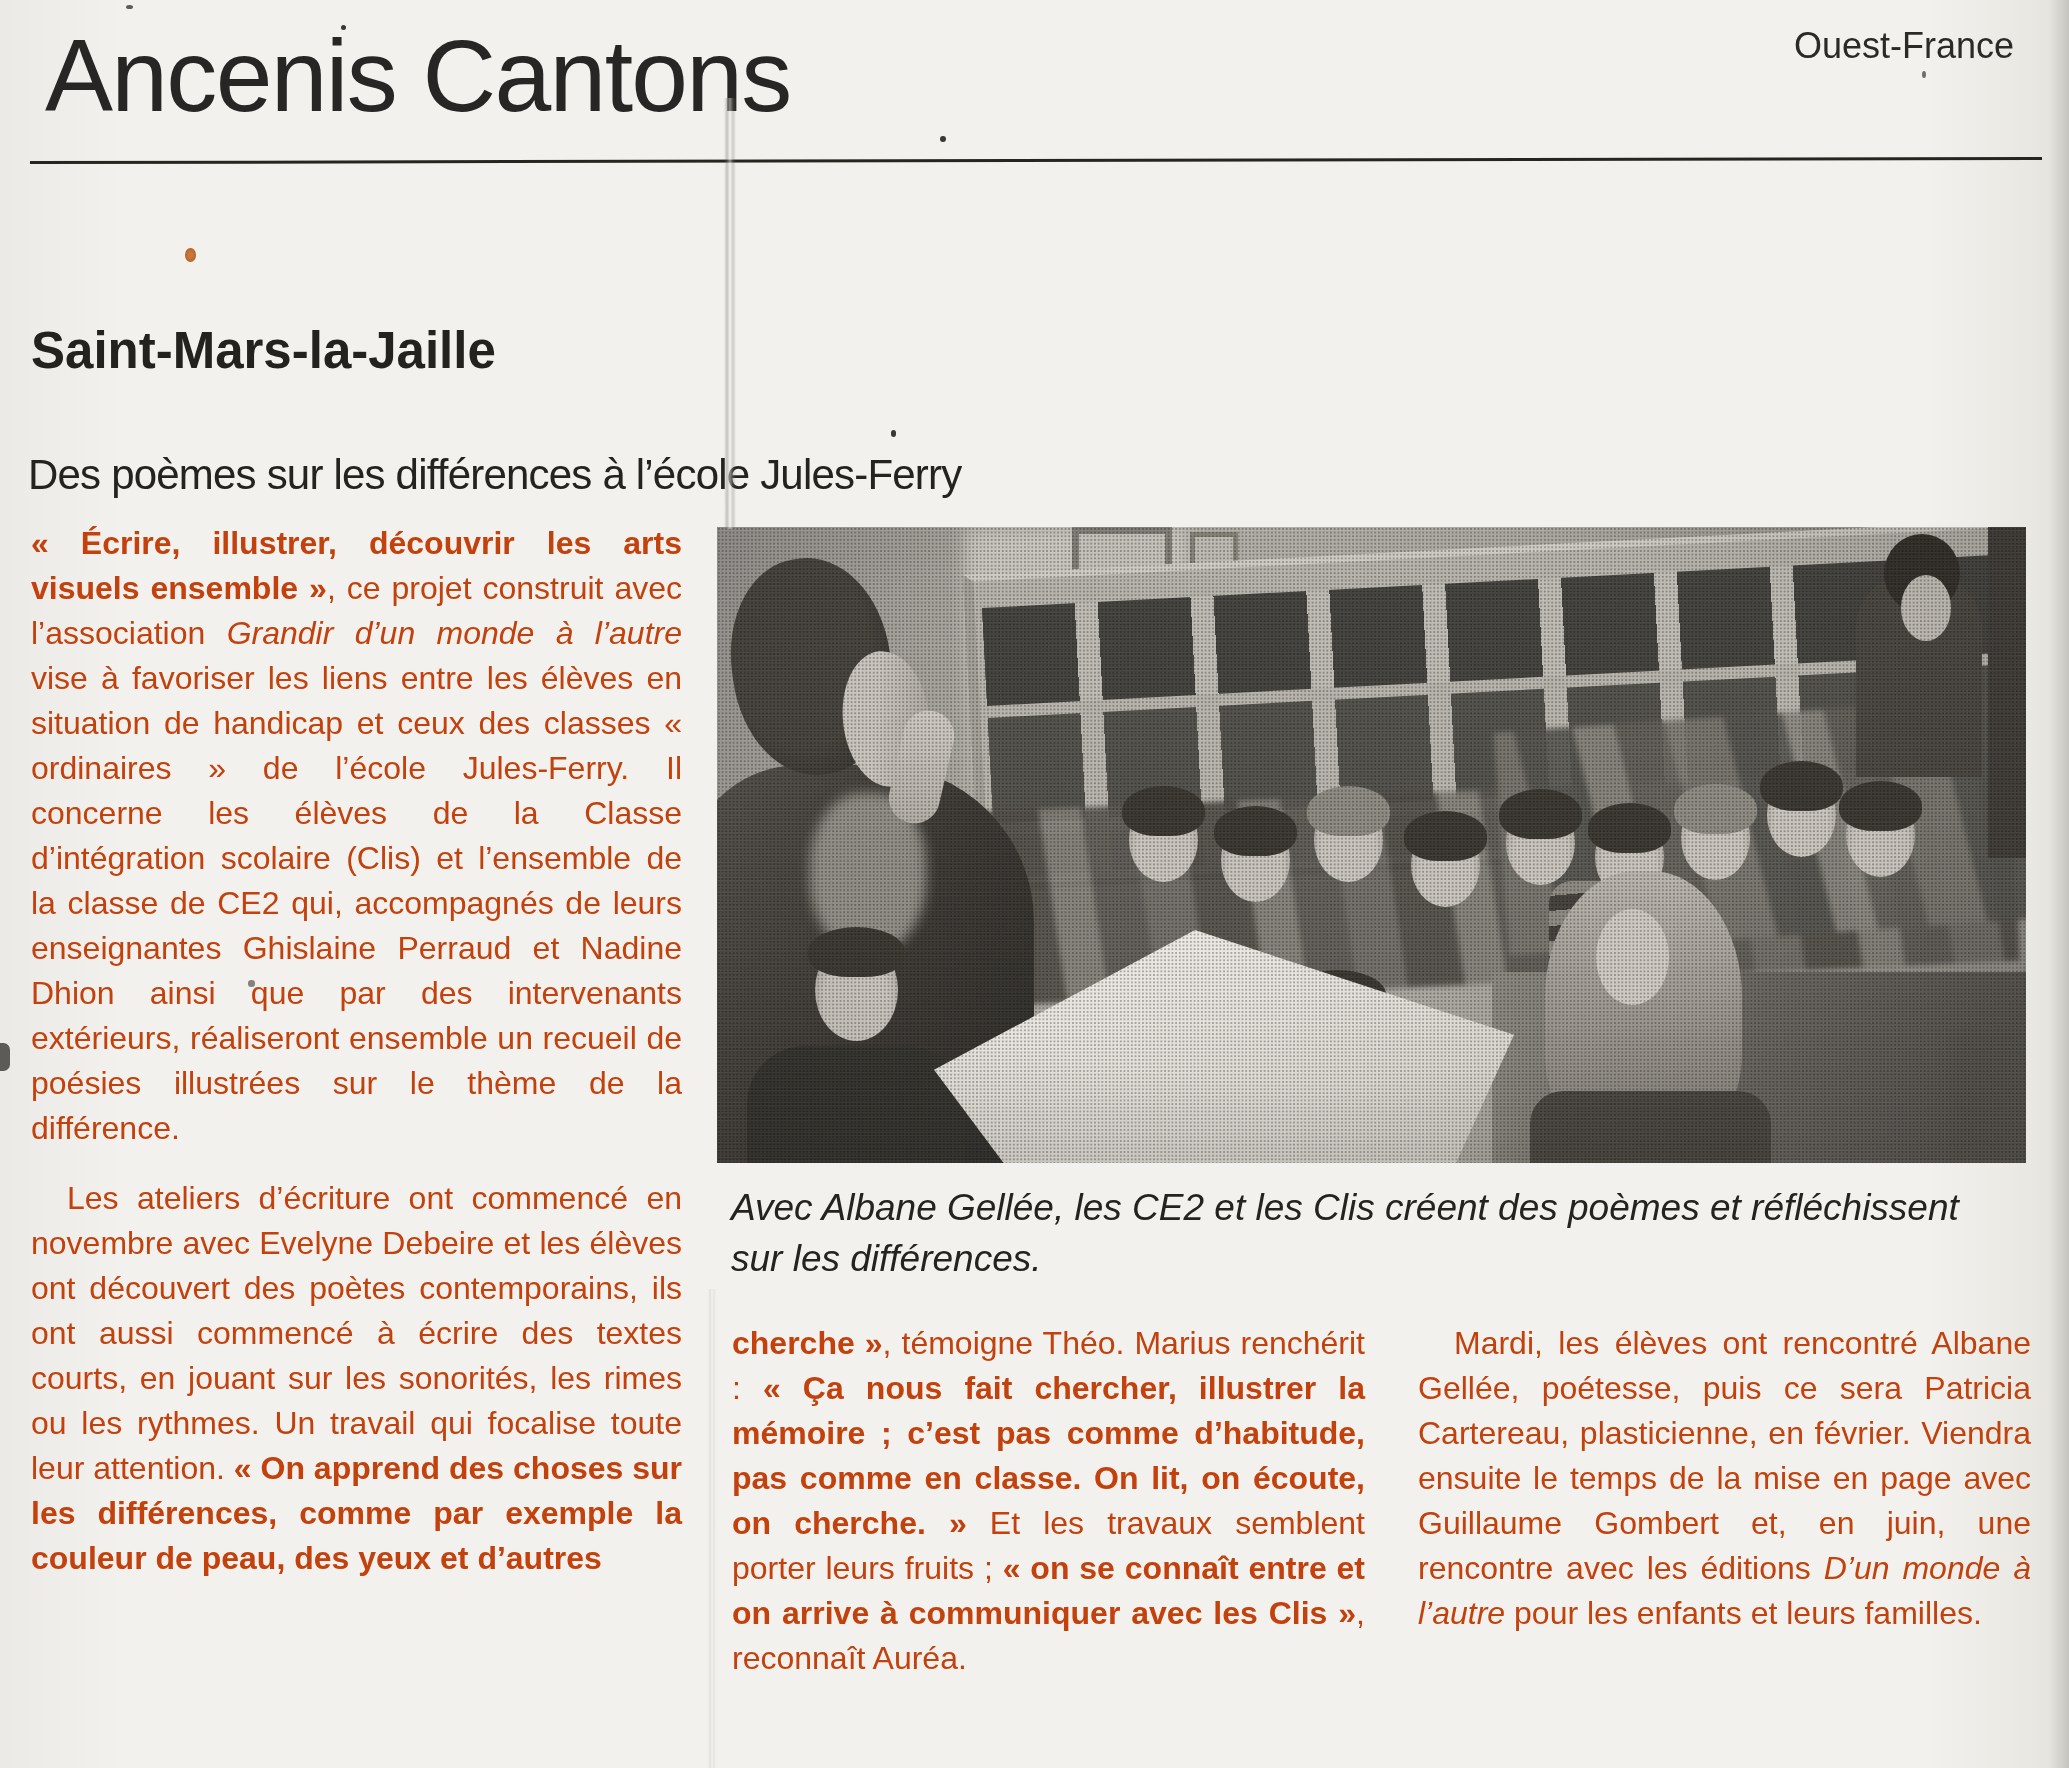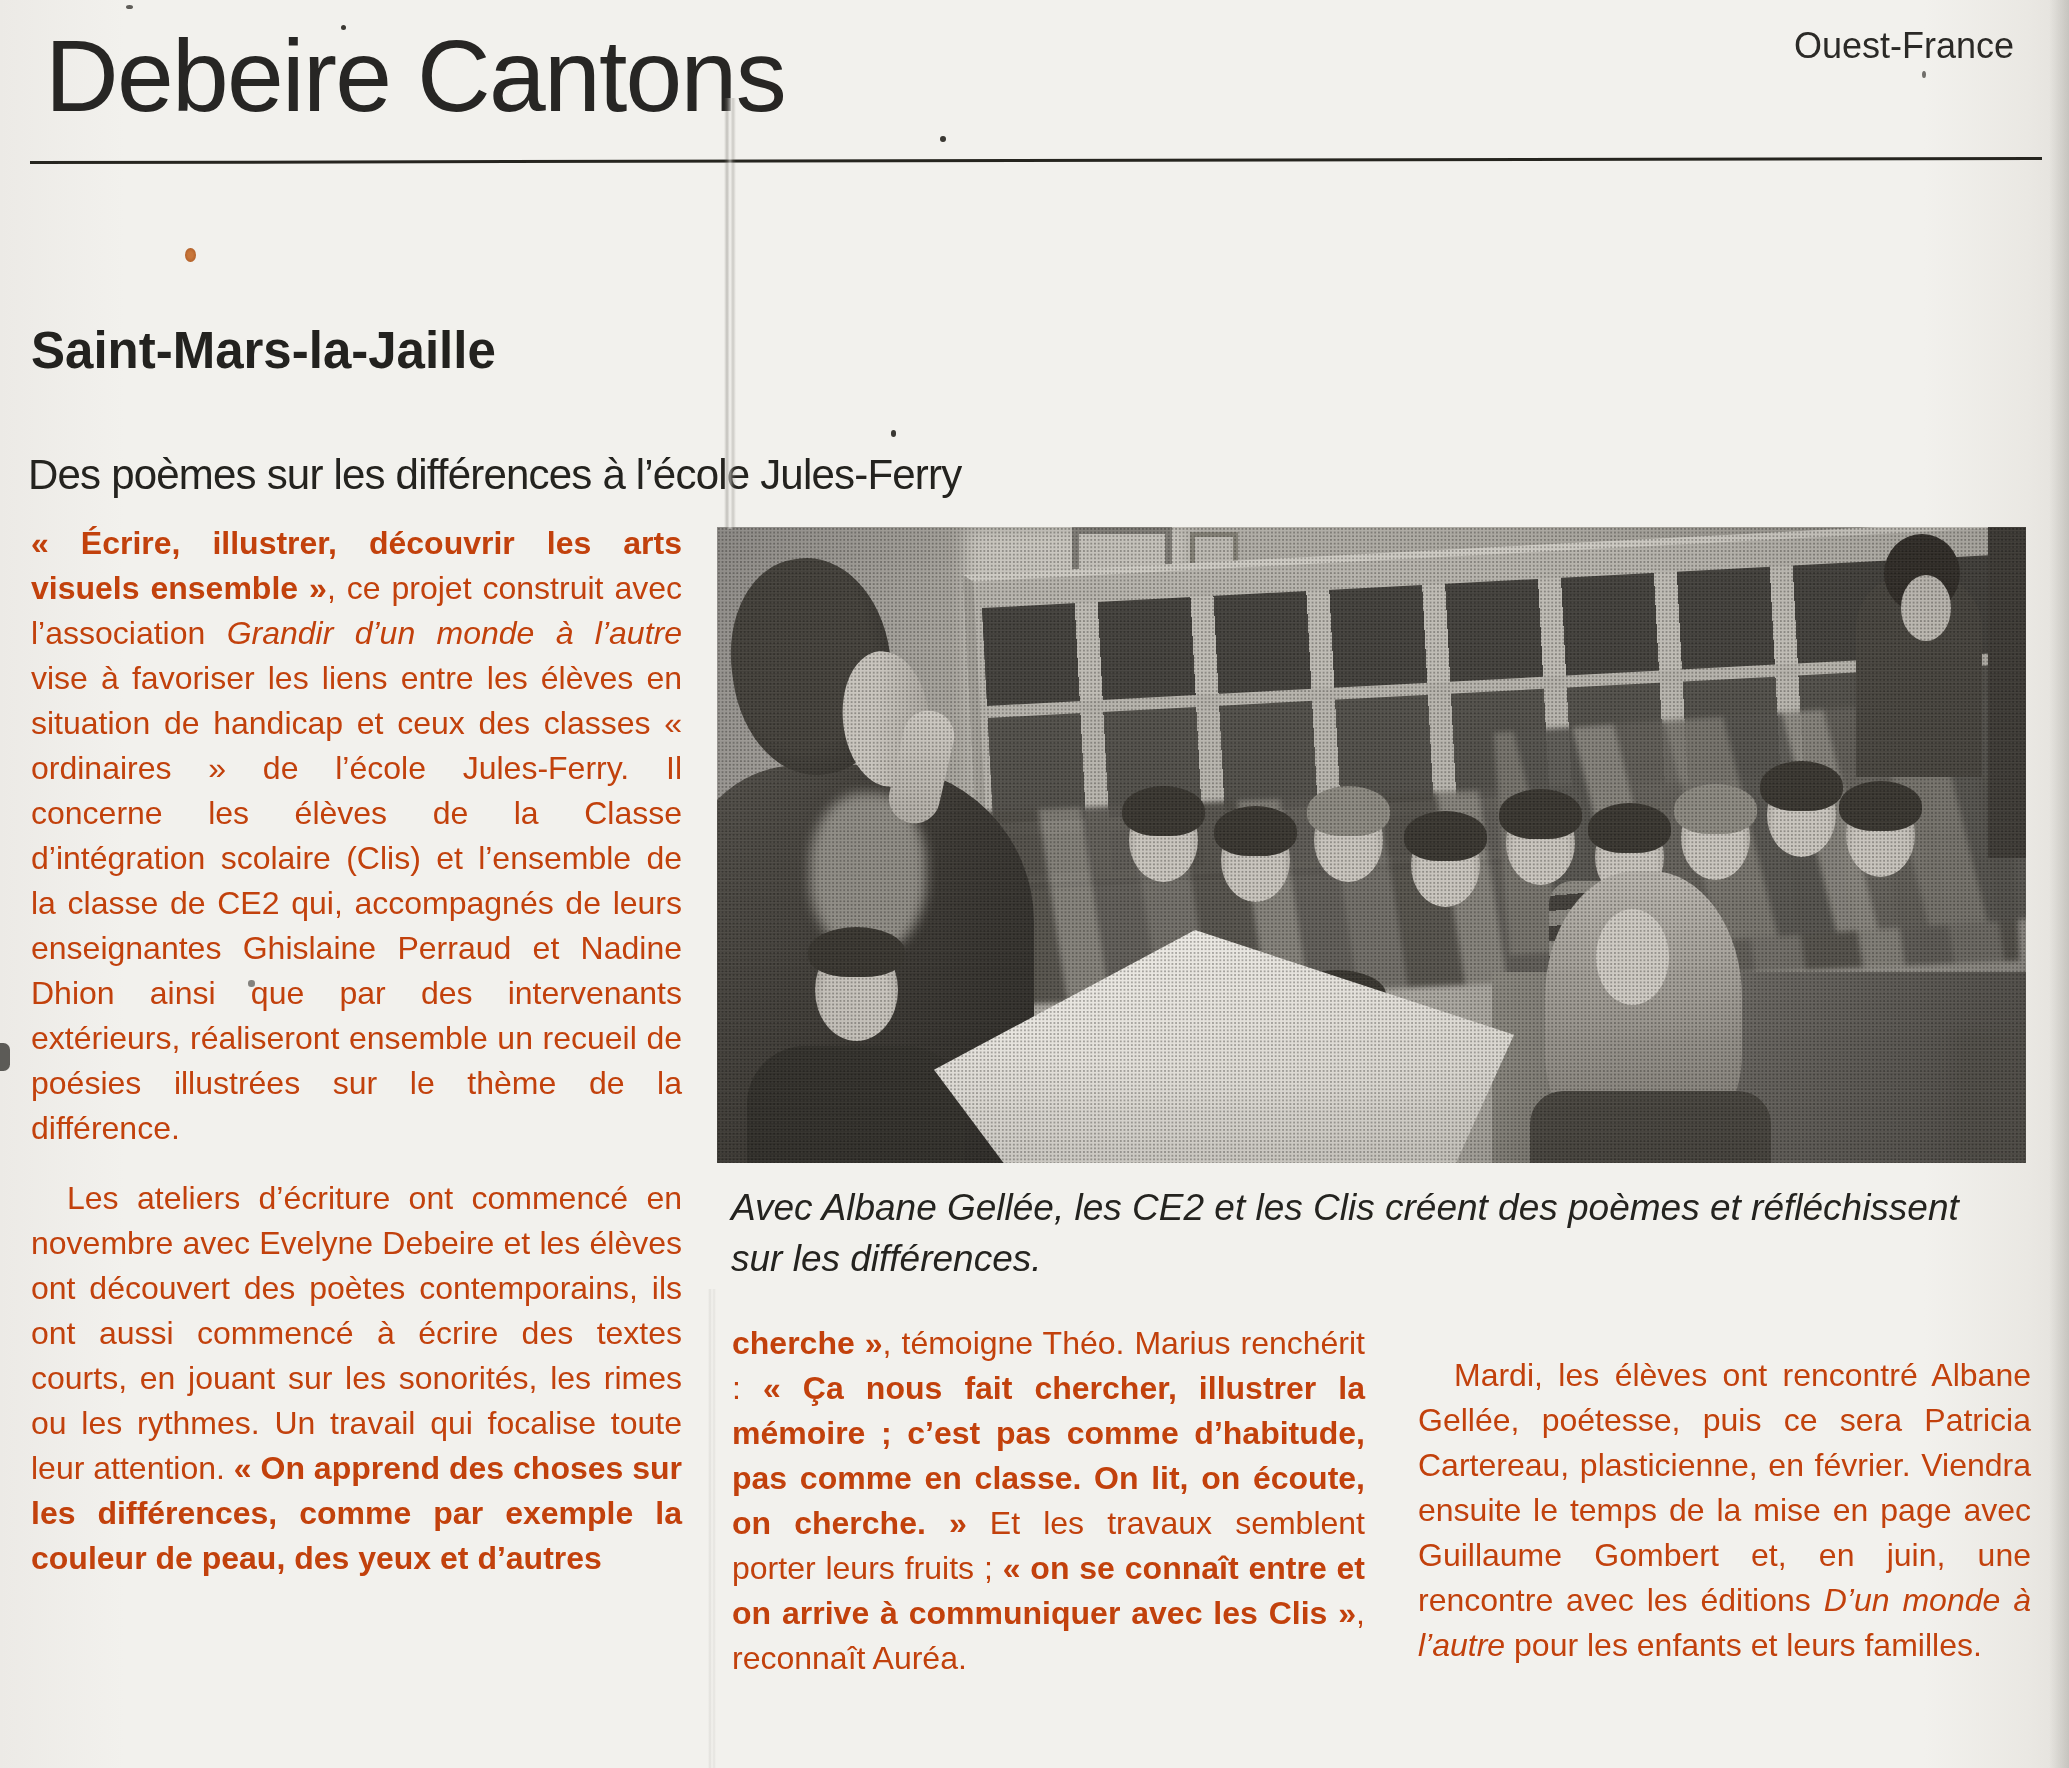--- a/index.html
+++ b/index.html
@@ -23,21 +23,21 @@
   
   #locality{left:31px;top:321px;font-size:51px;font-weight:700;letter-spacing:0;color:#23221f;white-space:nowrap;}
   #headline{left:28px;top:451px;font-size:42px;font-weight:400;letter-spacing:-0.8px;color:#24231f;white-space:nowrap;}
   
   .col{position:absolute;font-size:32px;line-height:45px;text-align:justify;color:#c2410c;}
   .col p{margin:0;}
   #col-left{left:31px;top:521px;width:651px;}
   #col-left p.indent{text-indent:36px;margin-top:25px;}
   #col-mid{left:732px;top:1321px;width:633px;}
   #col-right{left:1418px;top:1321px;width:613px;}
-  #col-right p{text-indent:36px;margin-top:32px;}
+  #col-right p{text-indent:36px;}
   
   #photo{
     left:717px;top:527px;width:1309px;height:636px;overflow:hidden;
     background:linear-gradient(100deg,#979490 0%,#a7a49d 20%,#b0ada6 38%,#a8a59e 62%,#99968f 82%,#908d87 100%);
   }
   #photo .abs{position:absolute;}
   .ph-wall-light{left:248px;top:0;width:223px;height:289px;background:linear-gradient(180deg,#cac7c0,#b2afa8);filter:blur(8.3px);}
   .ph-frame1{left:355px;top:0;width:86px;height:69px;background:#c3c0b9;border:7.4px solid #807d77;}
   .ph-frame2{left:473px;top:5px;width:38px;height:55px;background:#bcb9b2;border:5.8px solid #858278;}
   .ph-shelf{left:246px;top:48px;width:1043px;height:304px;background:#b6b3ac;transform:rotate(-3deg);transform-origin:left top;border-top:7.4px solid #cdcac3;border-left:10px solid #a3a099;box-shadow:0 6.6px 0 rgba(70,68,63,.55);}
@@ -94,21 +94,21 @@
   #edge-right{right:0;top:0;width:21.5px;height:1769px;background:linear-gradient(90deg,transparent,rgba(90,88,82,.22));}
   .speck{position:absolute;border-radius:50%;background:#3a3833;}
   #speck-orange{position:absolute;left:185px;top:248px;width:10.7px;height:14px;border-radius:50%;
     background:radial-gradient(#c8763a 30%,#a65520 100%);}
   #edge-mark{left:0;top:1043px;width:10px;height:28px;background:#2c2b27;border-radius:0 6.6px 6.6px 0;opacity:.75;}
   b{font-weight:700;} i{font-style:italic;}
 </style>
 </head>
 <body>
 
-<div class="abs" id="masthead-title">Debeire Cantons</div>
+<div class="abs" id="masthead-title">Ancenis Cantons</div>
 <div class="abs" id="edition">
   <div>Ouest-France</div>
 </div>
 <div class="abs" id="rule"></div>
 
 <div class="abs" id="locality">Saint-Mars-la-Jaille</div>
 <div class="abs" id="headline">Des poèmes sur les différences à l’école Jules-Ferry</div>
 
 <div class="col" id="col-left">
   <p><b>« Écrire, illustrer, découvrir les arts visuels ensemble »</b>, ce projet construit avec l’association <i>Grandir d’un monde à l’autre</i> vise à favoriser les liens entre les élèves en situation de handicap et ceux des classes « ordinaires » de l’école Jules-Ferry. Il concerne les élèves de la Classe d’intégration scolaire (Clis) et l’ensemble de la classe de CE2 qui, accompagnés de leurs enseignantes Ghislaine Perraud et Nadine Dhion ainsi que par des intervenants extérieurs, réaliseront ensemble un recueil de poésies illustrées sur le thème de la différence.</p>

